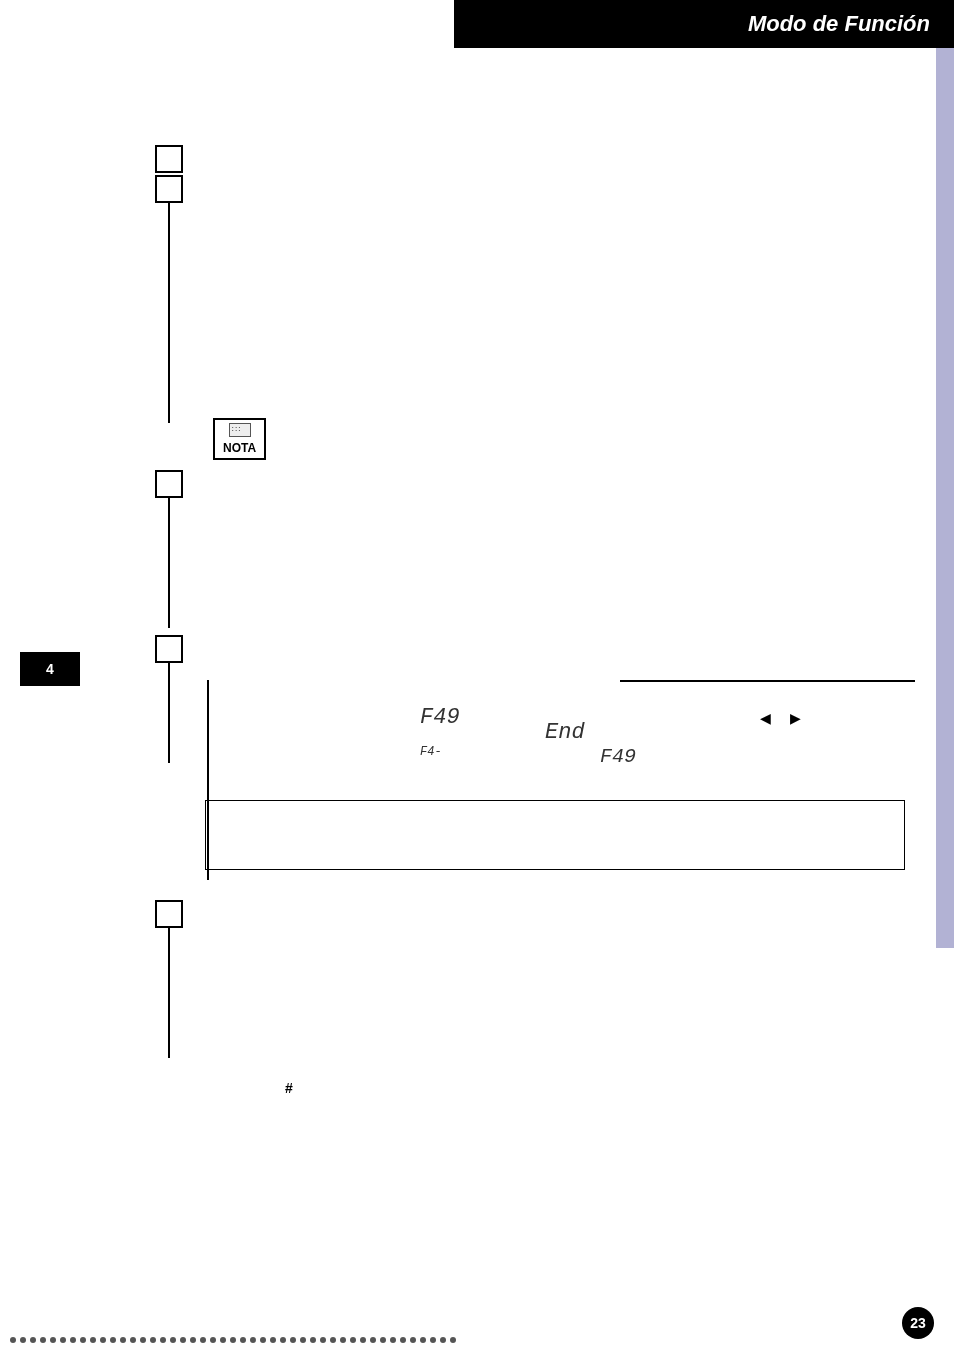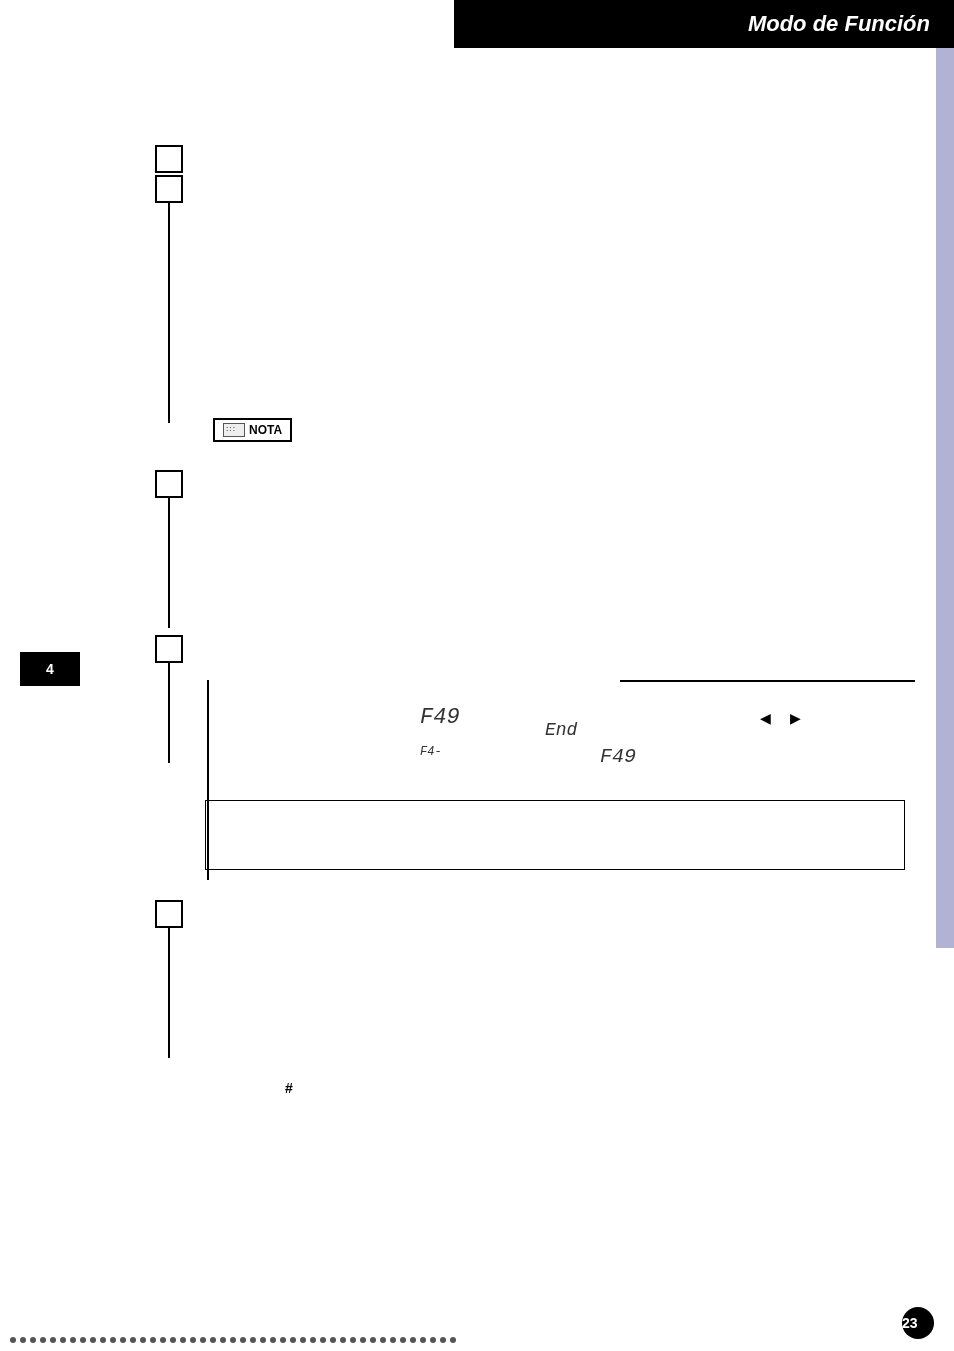--- a/index.html
+++ b/index.html
@@ -64,20 +64,21 @@
     .nota-btn {
       position: absolute;
       display: flex;
       align-items: center;
       gap: 4px;
       border: 2px solid #000;
       padding: 3px 8px;
       font-size: 12px;
       font-weight: bold;
       background: #fff;
+      flex-direction: column;
     }
 
     .nota-btn .keyboard-icon {
       display: inline-block;
       width: 22px;
       height: 14px;
       border: 1.5px solid #555;
       position: relative;
       background: #eee;
     }
@@ -142,20 +143,21 @@
     .page-badge {
       position: absolute;
       bottom: 12px;
       right: 20px;
       width: 32px;
       height: 32px;
       background: #000;
       border-radius: 50%;
       display: flex;
       align-items: center;
+      justify-content: center;
       color: #fff;
       font-size: 14px;
       font-weight: bold;
     }
 
     
     .bottom-dots {
       position: absolute;
       bottom: 8px;
       left: 10px;
@@ -202,21 +204,21 @@
 </div>
 
 <div class="section-box" style="top:470px; left:155px;"></div>
 
 <div class="v-line" style="top:498px; left:168px; height:130px;"></div>
 
 <div class="section-box" style="top:635px; left:155px;"></div>
 
 <div class="v-line" style="top:663px; left:168px; height:100px;"></div>
 
-<div class="display-text" style="top:720px; left:545px; font-size:18px;">End</div>
+<div class="display-text" style="top:720px; left:545px; font-size:22px;">End</div>
 
 <div class="section4-label">
   <span>4</span>
 </div>
 
 <div class="h-line" style="top:680px; left:620px; width:295px;"></div>
 
 <div class="display-text" style="top:705px; left:420px; font-size:22px;">F49</div>
 
 <span class="arrow-left" style="top:710px; left:760px;">◀</span>

